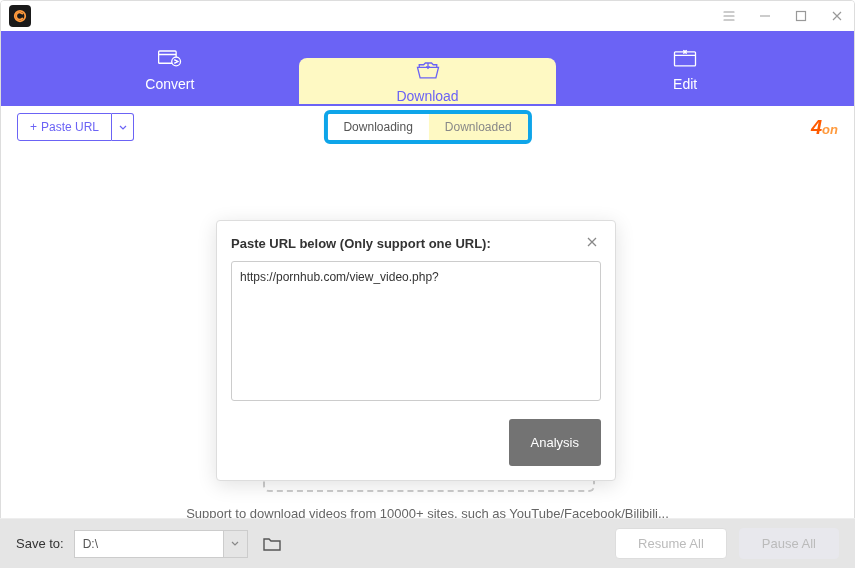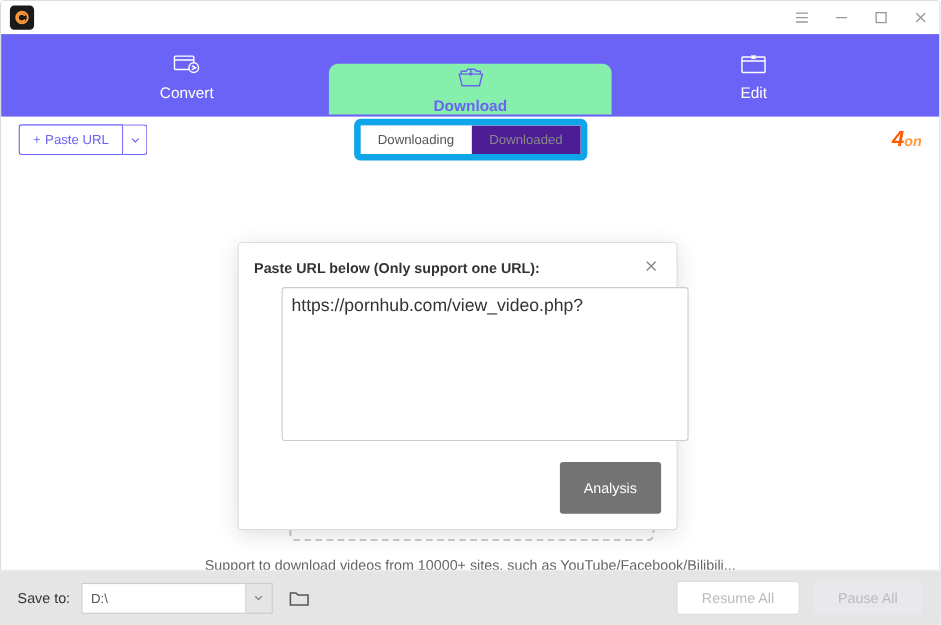--- a/index.html
+++ b/index.html
@@ -6,44 +6,44 @@
 body { width: 855px; height: 568px; background: #fff; overflow: hidden; border: 1px solid #ddd; border-radius: 4px; }
 
 .titlebar { height: 30px; background: #fff; display: flex; align-items: center; justify-content: space-between; padding: 0 8px; }
 .app-logo { width: 22px; height: 22px; background: #1a1a1a; border-radius: 4px; display: flex; align-items: center; justify-content: center; }
 .app-logo svg { width: 14px; height: 14px; }
 .window-controls { display: flex; align-items: center; gap: 18px; color: #888; }
 .window-controls span { cursor: pointer; display: flex; align-items: center; justify-content: center; width: 18px; height: 18px; }
 
 .nav-tabs { background: #6b63f5; height: 75px; display: flex; align-items: center; padding: 0 40px; }
 .nav-tab { flex: 1; display: flex; flex-direction: column; align-items: center; justify-content: center; gap: 6px; color: #fff; cursor: pointer; font-size: 14px; position: relative; }
-.nav-tab.active { background: #86efac; color: #6b63f5; border-radius: 8px 8px 0 0; margin-top: 24px; font-weight: bold; }
+.nav-tab.active { background: #fef9c3; color: #6b63f5; border-radius: 8px 8px 0 0; margin-top: 24px; }
 .nav-tab svg { width: 28px; height: 24px; }
 
 .toolbar-row { height: 42px; display: flex; align-items: center; padding: 8px 16px; position: relative; }
 .paste-url-group { display: flex; }
 .paste-url-btn { border: 1px solid #6b63f5; color: #6b63f5; background: #fff; height: 28px; padding: 0 12px; font-size: 12px; display: flex; align-items: center; gap: 4px; cursor: pointer; border-radius: 3px 0 0 3px; }
 .paste-url-drop { border: 1px solid #6b63f5; border-left: none; color: #6b63f5; background: #fff; width: 22px; height: 28px; display: flex; align-items: center; justify-content: center; cursor: pointer; border-radius: 0 3px 3px 0; }
-.sub-tab-group { position: absolute; left: 50%; transform: translateX(-50%); display: flex; border: 6px solid #0ea5e9; border-radius: 6px; overflow: hidden; justify-content: space-between; }
+.sub-tab-group { position: absolute; left: 50%; transform: translateX(-50%); display: flex; border: 4px solid #0ea5e9; border-radius: 6px; overflow: hidden; justify-content: space-between; }
 .sub-tab { padding: 6px 16px; font-size: 12px; background: #fff; color: #555; cursor: pointer; }
-.sub-tab.inactive { background: #4c1d95; color: #888; }
+.sub-tab.inactive { background: #fef9c3; color: #888; }
 .brand-badge { position: absolute; right: 16px; color: #ff7a00; font-weight: bold; font-style: italic; font-size: 18px; }
 
 .main-area { position: relative; height: 365px; }
 .drop-hint-box { position: absolute; left: 262px; top: 250px; width: 332px; height: 94px; border: 2px dashed #ccc; border-radius: 6px; display: flex; align-items: flex-end; justify-content: center; padding-bottom: 24px; }
 .drop-hint-text { color: #777; font-size: 14px; }
 
 .support-text { position: absolute; left: 0; right: 0; top: 358px; text-align: center; font-size: 13px; color: #666; }
 .supported-link { display: block; margin-top: 6px; color: #ff9a3d; text-decoration: underline; cursor: pointer; }
 
 .dialog { position: absolute; left: 215px; top: 72px; width: 400px; background: #fff; border: 1px solid #ddd; border-radius: 4px; box-shadow: 0 4px 20px rgba(0,0,0,0.12); padding: 14px; }
 .dialog-header { display: flex; justify-content: space-between; align-items: center; margin-bottom: 10px; }
 .dialog-title { font-weight: bold; font-size: 13px; color: #333; }
 .dialog-close { cursor: pointer; color: #888; width: 16px; height: 16px; }
-.dialog-textarea { width: 100%; height: 140px; border: 1px solid #ccc; border-radius: 3px; padding: 8px; font-size: 16px; resize: none; font-family: inherit; color: #333; margin-left: 25px; }
+.dialog-textarea { width: 100%; height: 140px; border: 1px solid #ccc; border-radius: 3px; padding: 8px; font-size: 12px; resize: none; font-family: inherit; color: #333; }
 .dialog-footer { display: flex; justify-content: flex-end; margin-top: 14px; }
 .analysis-btn { background: #737373; color: #fff; border: none; padding: 16px 22px; font-size: 13px; border-radius: 3px; cursor: pointer; }
 
 .bottom-bar { position: absolute; bottom: 0; left: 0; right: 0; height: 50px; border-top: 1px solid #eee; display: flex; align-items: center; padding: 0 16px; background: #e5e5e5; }
 .save-to-label { font-size: 13px; color: #333; margin-right: 10px; }
 .save-path-group { display: flex; }
 .save-path-input { border: 1px solid #ccc; height: 28px; width: 150px; padding: 0 8px; font-size: 12px; color: #555; background: #fff; }
 .save-path-drop { border: 1px solid #ccc; border-left: none; width: 24px; height: 28px; display: flex; align-items: center; justify-content: center; cursor: pointer; color: #888; }
 .folder-btn { margin-left: 14px; cursor: pointer; color: #555; display: flex; align-items: center; }
 .right-actions { margin-left: auto; display: flex; gap: 12px; }

